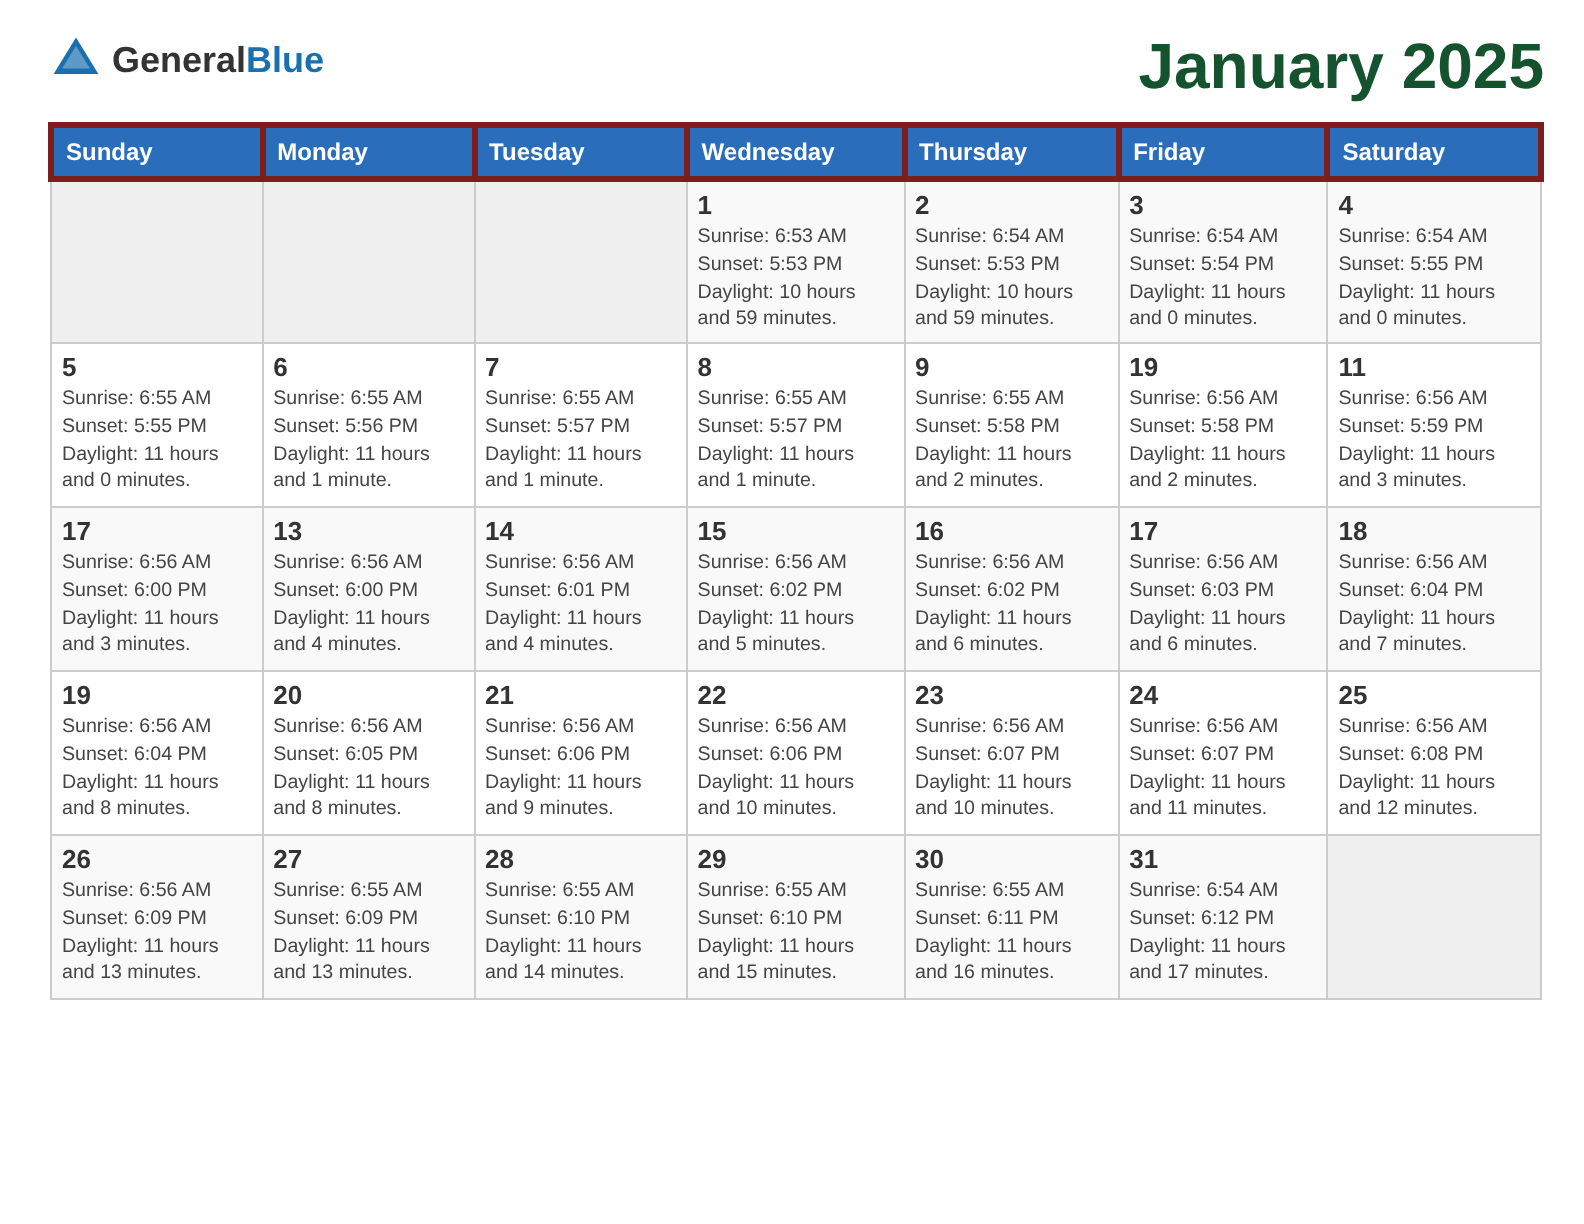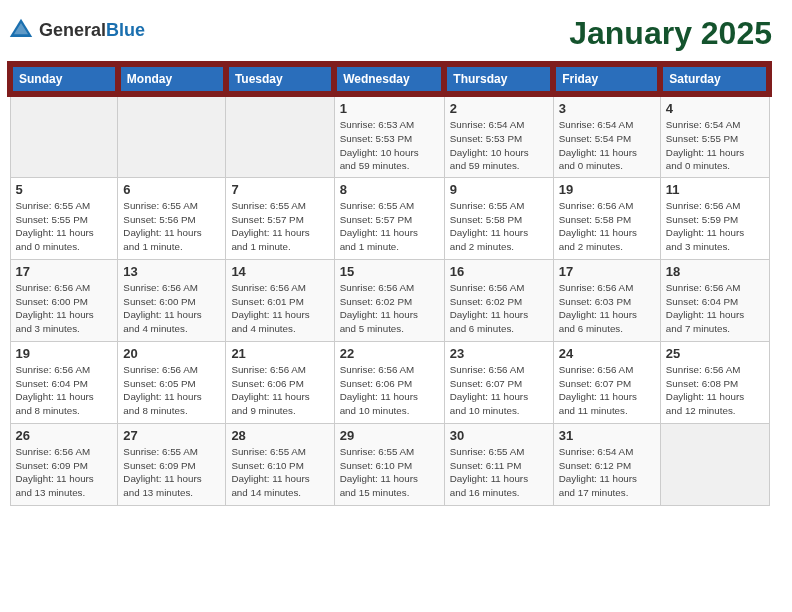--- a/index.html
+++ b/index.html
@@ -5,21 +5,21 @@
     * { box-sizing: border-box; margin: 0; padding: 0; }
     body {
       font-family: Arial, sans-serif;
       background: #fff;
       width: 792px;
       height: 612px;
       overflow: hidden;
     }
     .page {
       width: 792px;
-      padding: 16px 20px 10px 7px;
+      padding: 16px 20px 10px 24px;
     }
     .header {
       display: flex;
       align-items: flex-start;
       justify-content: space-between;
       margin-bottom: 10px;
     }
     .logo {
       display: flex;
       align-items: center;
@@ -57,21 +57,21 @@
       width: 100%;
       border-collapse: collapse;
       font-size: 10.5px;
     }
     .calendar thead tr th {
       background-color: #2a6ebb;
       color: #fff;
       text-align: left;
       padding: 5px 6px;
       font-size: 12px;
-      border: 6px solid #7f1d1d;
+      border: 3px solid #7f1d1d;
     }
     .calendar tbody tr td {
       border: 1px solid #ccc;
       vertical-align: top;
       padding: 4px 5px;
       width: 113px;
       height: 82px;
       background: #fff;
     }
     .calendar tbody tr:nth-child(odd) td {

